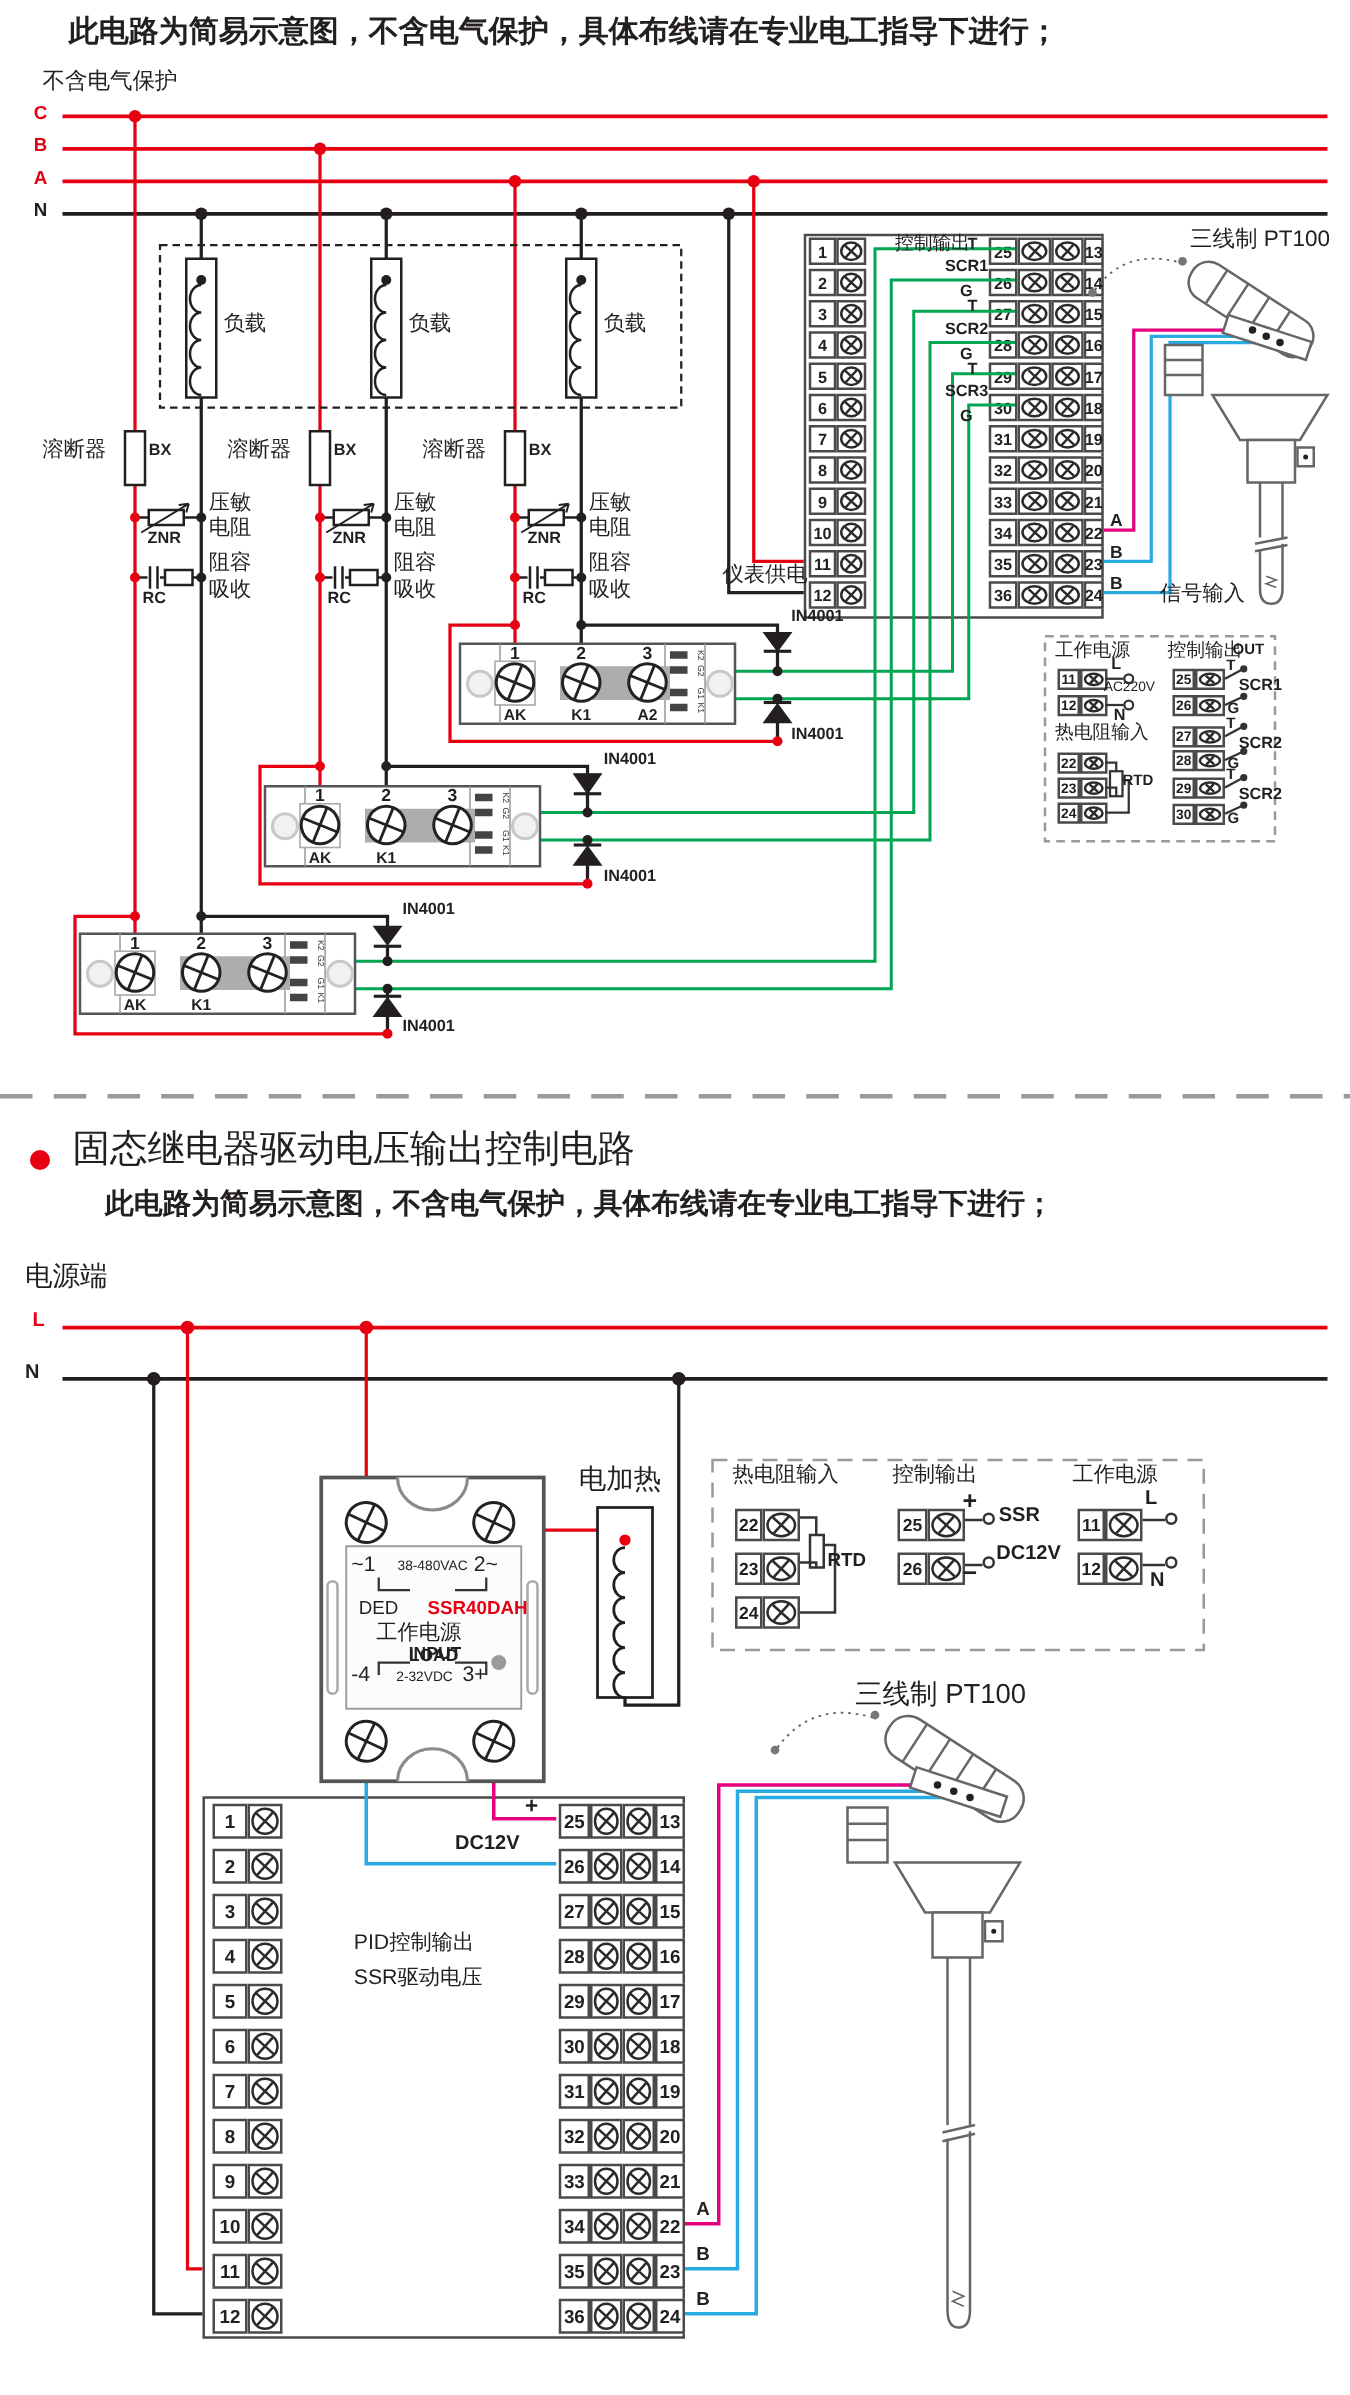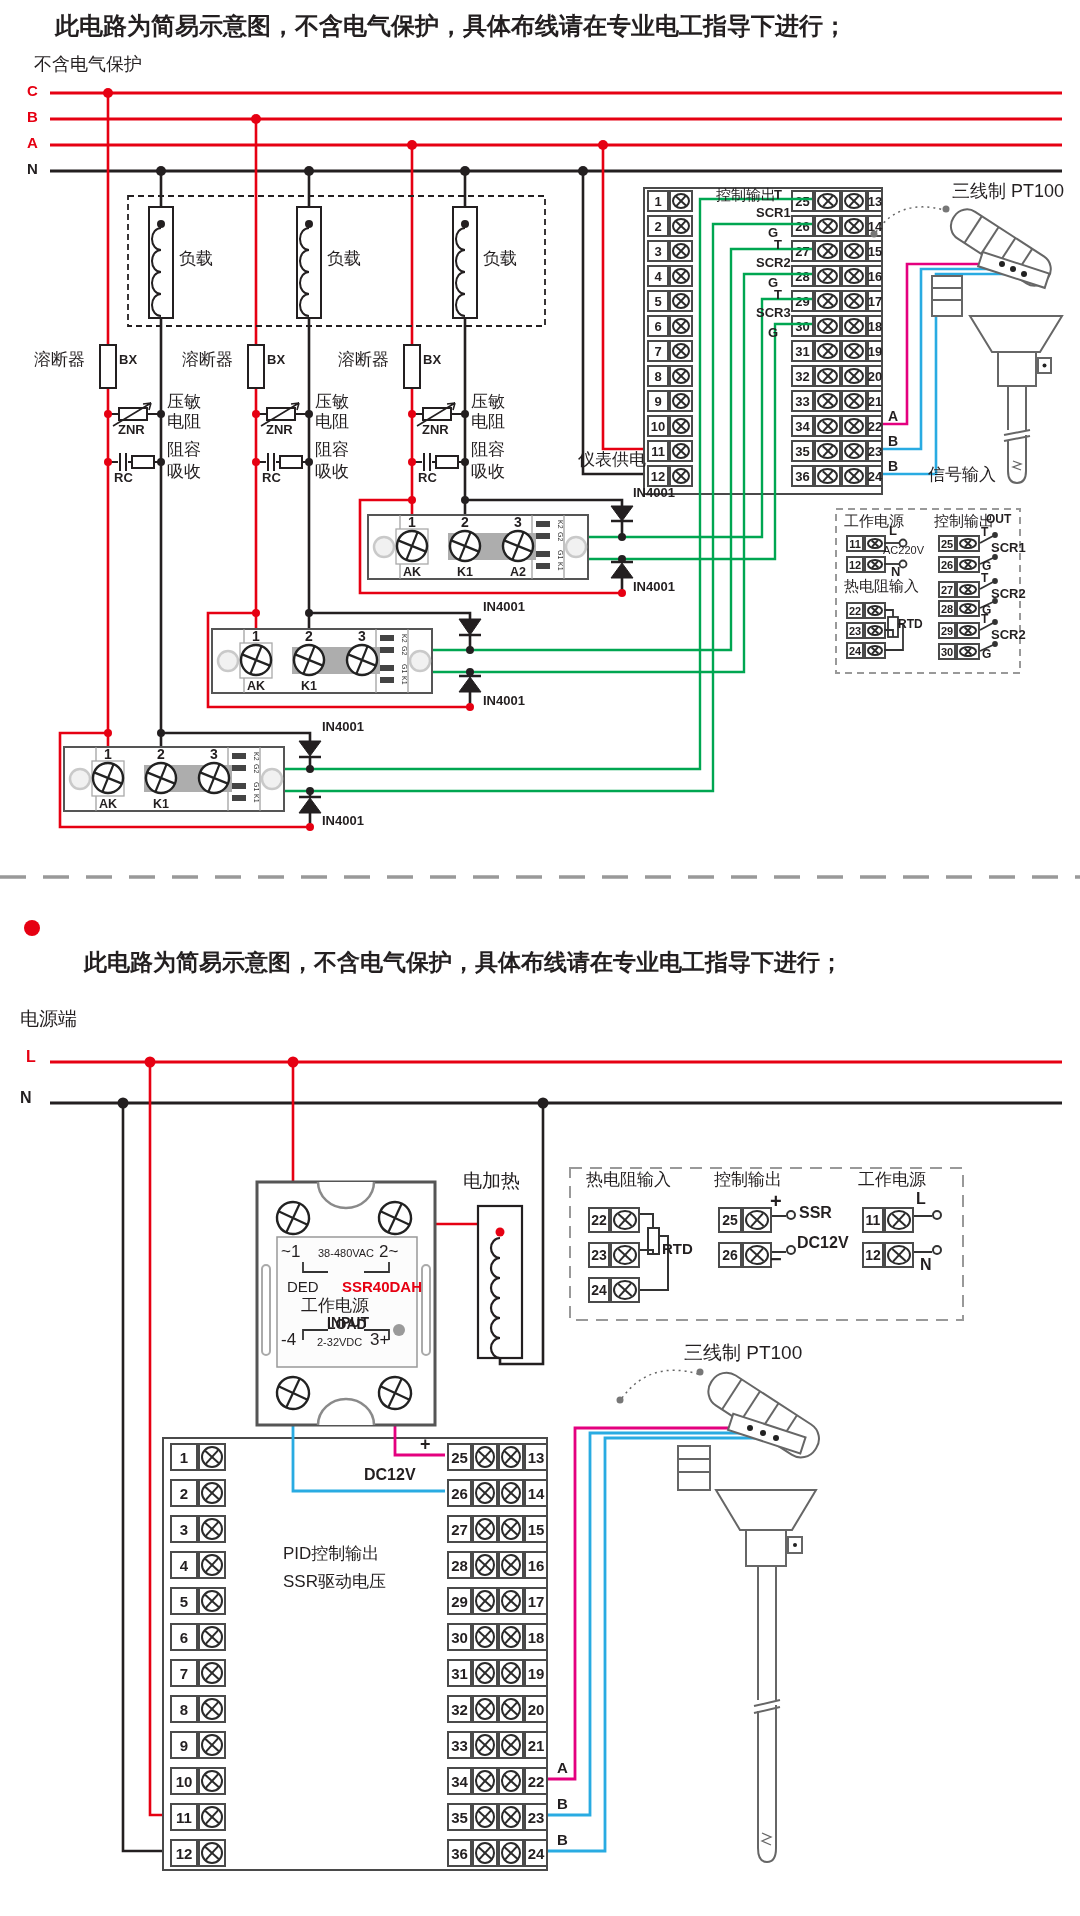--- a/index.html
+++ b/index.html
@@ -13,21 +13,21 @@
   .scell i{position:absolute;inset:1px;border:2px solid #2b2b2b;border-radius:50%;display:block}
   .scell i::before,.scell i::after{content:"";position:absolute;left:50%;top:-1px;bottom:-1px;width:2px;
         margin-left:-1px;background:#2b2b2b}
   .scell i::before{transform:rotate(42deg)}
   .scell i::after{transform:rotate(-48deg)}
   .lbl{position:absolute;white-space:nowrap;z-index:3;line-height:1.15}
   .red{color:#e60012}
   .b{font-weight:bold}
   .s11{font-size:11px}.s12{font-size:12px}.s13{font-size:13px}.s14{font-size:14px}
   .s15{font-size:15px}.s16{font-size:16px}.s17{font-size:17px}.s18{font-size:18px}
-  .s19{font-size:19px}.s20{font-size:20px}.s22{font-size:22px}.s23{font-size:23px}
+  .s19{font-size:22px}.s20{font-size:20px}.s22{font-size:22px}.s23{font-size:23px}
   .s24{font-size:24px}.s30{font-size:30px}
   .mnum{font:bold 14px "Liberation Sans","DejaVu Sans",sans-serif;fill:#231f20;text-anchor:middle}
   .mlab{font:bold 12.5px "Liberation Sans","DejaVu Sans",sans-serif;fill:#231f20;text-anchor:middle}
   .mside{font:7px "Liberation Sans","DejaVu Sans",sans-serif;fill:#333}
   .screwx circle{fill:#fff;stroke:#222;stroke-width:2.4}
   .screwx line{stroke:#222;stroke-width:2.2}
 </style>
 </head>
 <body>
 
@@ -828,20 +828,21 @@
   <div class="lbl s13 b" style="left:991px;top:541px">SCR1</div>
   <div class="lbl s12 b" style="left:982px;top:560px">G</div>
   <div class="lbl s12 b" style="left:981px;top:572px">T</div>
   <div class="lbl s13 b" style="left:991px;top:587px">SCR2</div>
   <div class="lbl s12 b" style="left:982px;top:604px">G</div>
   <div class="lbl s12 b" style="left:981px;top:613px">T</div>
   <div class="lbl s13 b" style="left:991px;top:628px">SCR2</div>
   <div class="lbl s12 b" style="left:982px;top:648px">G</div>
 
 
+  <div class="lbl s30" style="left:58px;top:903px">固态继电器驱动电压输出控制电路</div>
   <div class="lbl s23 b" style="left:84px;top:949px">此电路为简易示意图，不含电气保护，具体布线请在专业电工指导下进行；</div>
   <div class="lbl s19" style="left:20px;top:1008px">电源端</div>
   <div class="lbl s16 b red" style="left:26px;top:1048px">L</div>
   <div class="lbl s16 b" style="left:20px;top:1089px">N</div>
 
   <div class="lbl s17" style="left:281px;top:1242px">~1</div>
   <div class="lbl s11" style="left:318px;top:1247px">38-480VAC</div>
   <div class="lbl s17" style="left:379px;top:1242px">2~</div>
   <div class="lbl s14 b" style="left:327px;top:1316px">LOAD</div>
   <div class="lbl s15" style="left:287px;top:1278px">DED</div>

